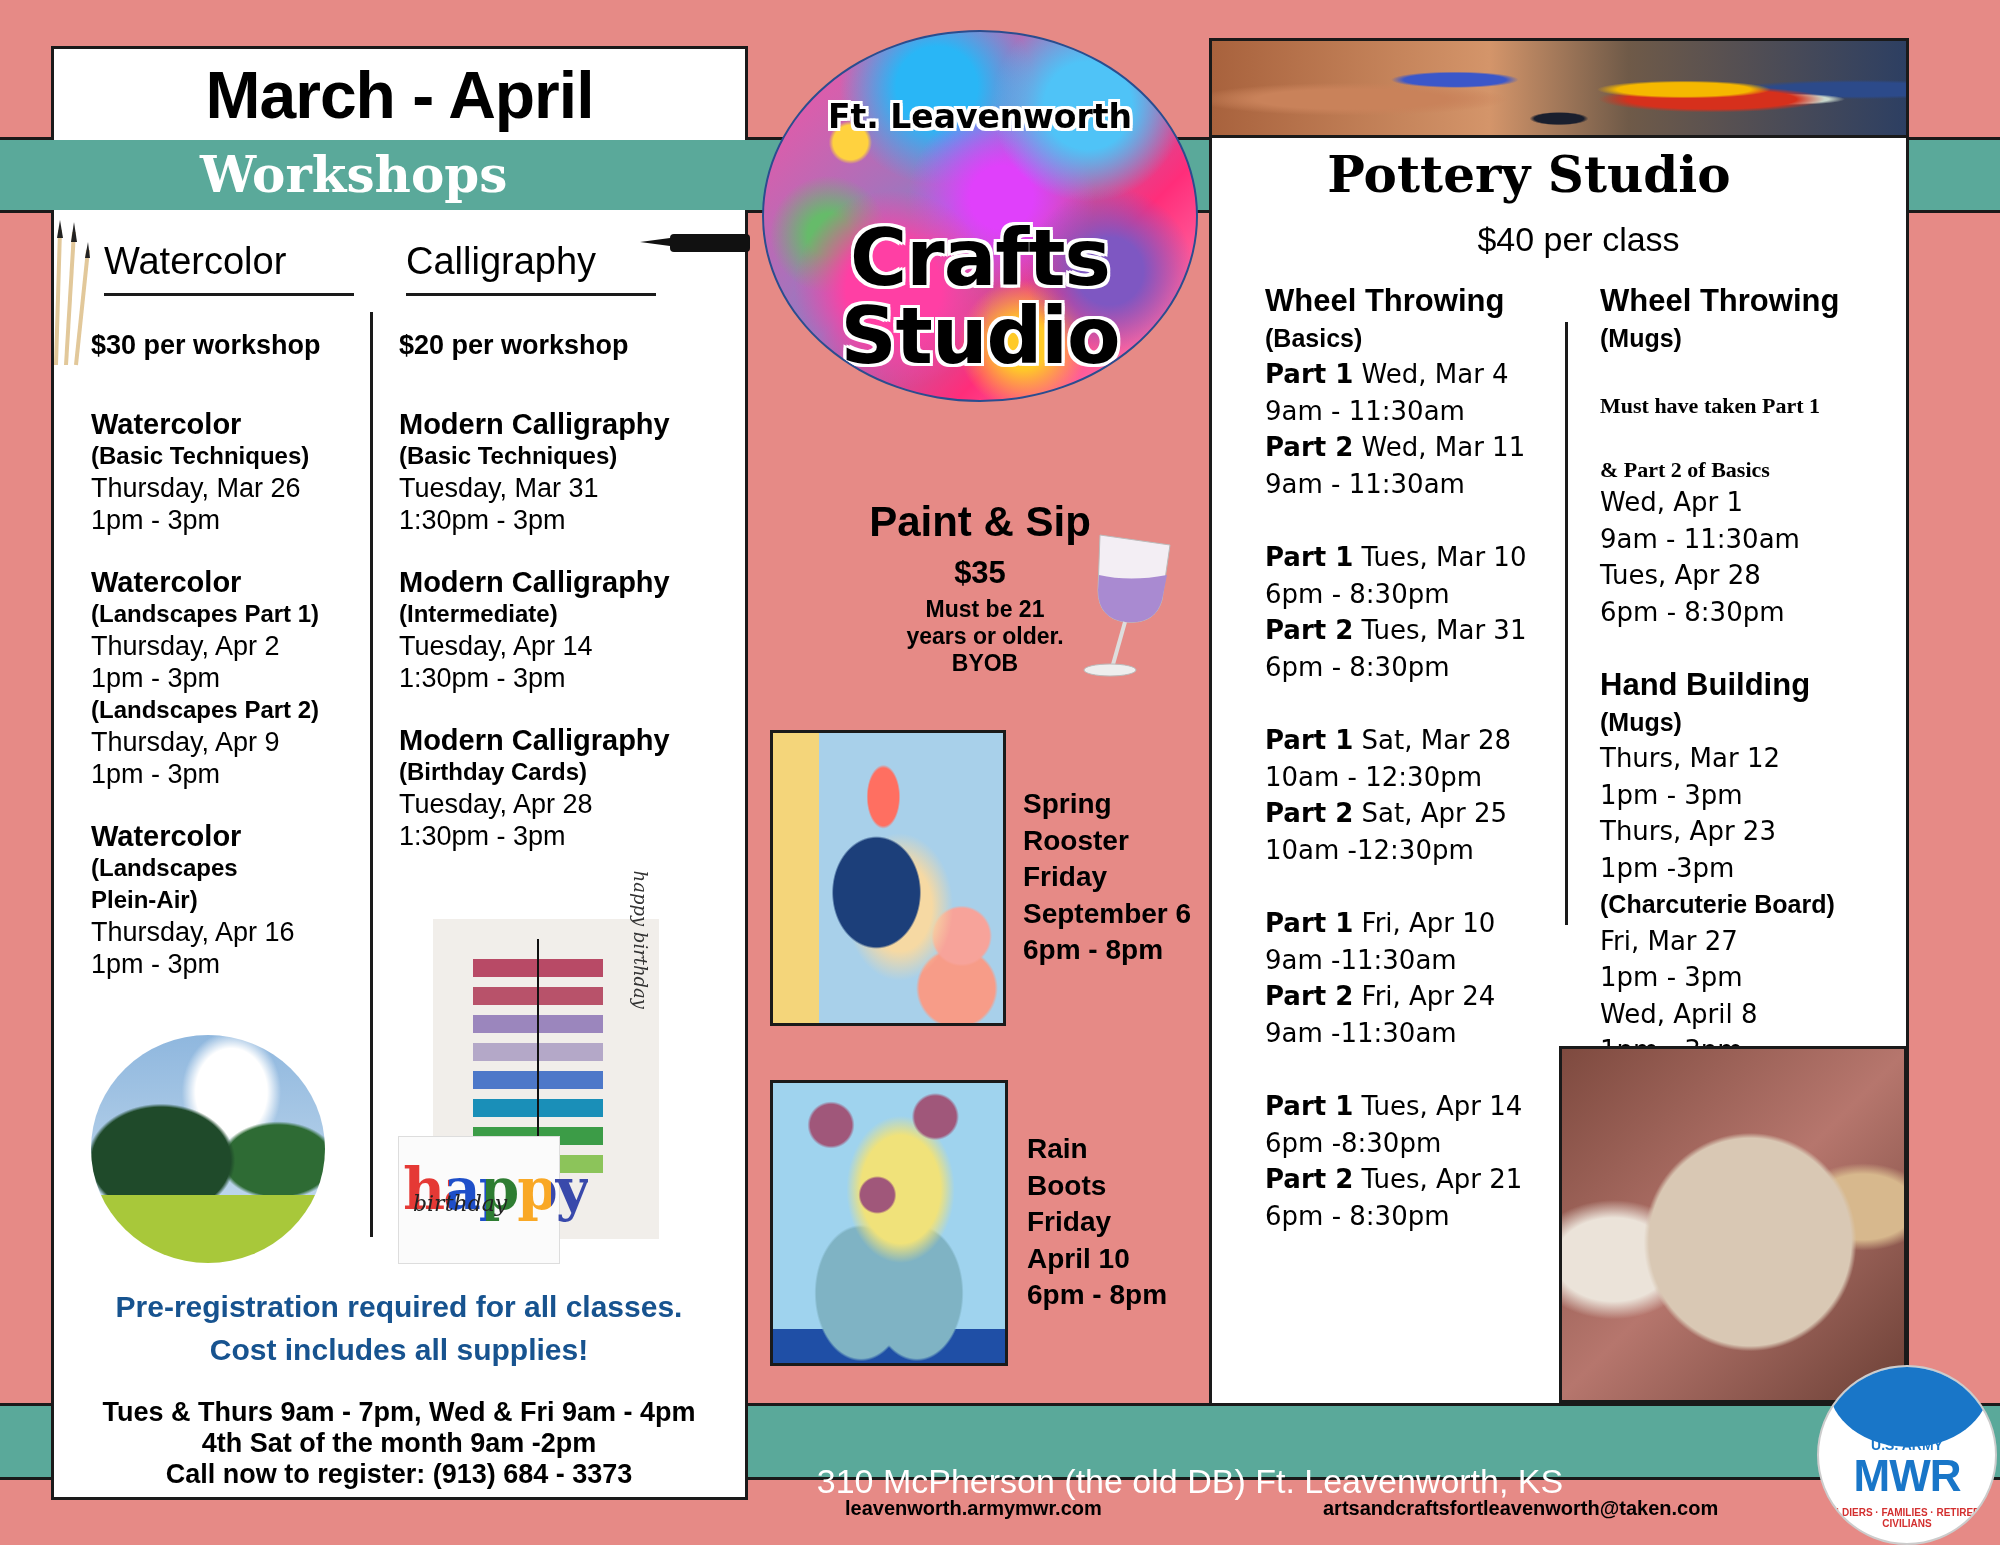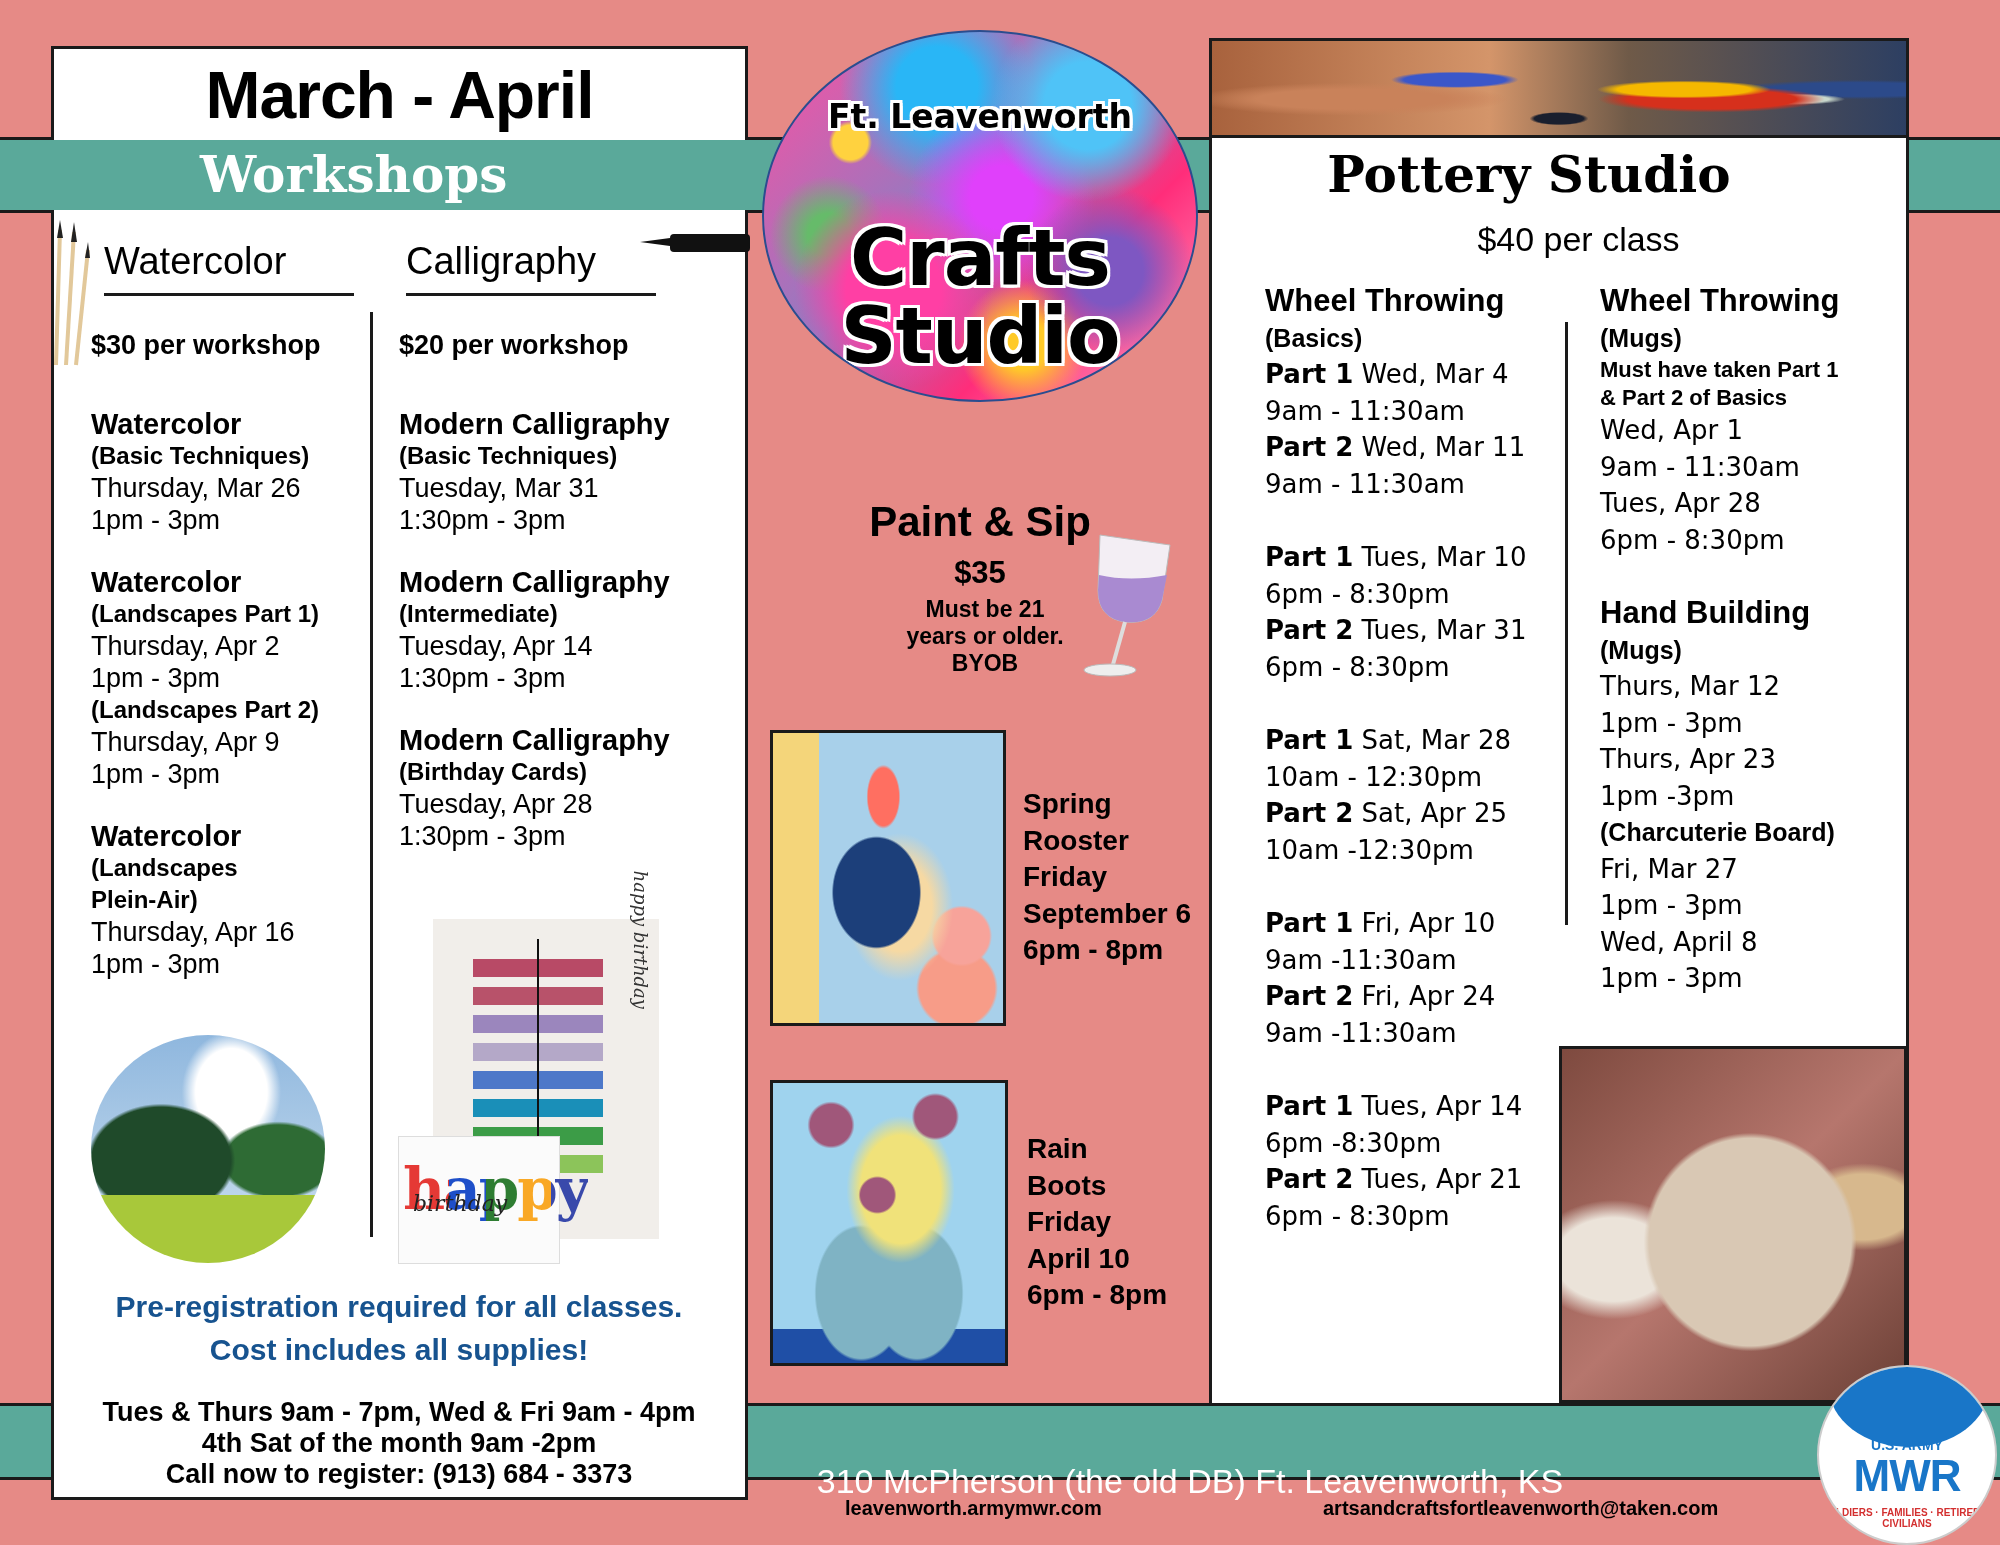--- a/index.html
+++ b/index.html
@@ -90,21 +90,21 @@
       radial-gradient(ellipse at 72% 60%, #d6301c 0 12%, transparent 16%),
       radial-gradient(ellipse at 83% 60%, #c8d7cc 0 5%, transparent 7%),
       radial-gradient(ellipse at 93% 50%, #2c4a8a 0 10%, transparent 14%),
       linear-gradient(90deg, #a8623d, #d4956a 40%, #6f5a48 60%, #2d3f62); }
   #pottery-box { left: 1209px; top: 135px; width: 700px; height: 1271px; }
   #pottery-title { left: 1209px; top: 145px; width: 596px; text-align:center; font-size: 50px; padding-left: 44px; }
   #pottery-price { left: 1209px; top: 220px; width: 700px; text-align:center; font-family:"Liberation Sans", sans-serif; font-size: 34px; padding-left: 39px; }
   .pcol { font-size: 26px; line-height: 36.5px; }
   .pcol .h { font-family:"Liberation Sans", sans-serif; font-weight:bold; font-size: 31px; }
   .pcol .sub { font-family:"Liberation Sans", sans-serif; font-weight:bold; font-size: 25px; }
-  .pcol .note { font-family:Liberation Sans, sans-serif; font-weight:bold; font-size: 22px; line-height: 28px; }
+  .pcol .note { font-family:Liberation Serif, serif; font-weight:bold; font-size: 22px; line-height: 28px; margin-top: 36px; }
   .pcol b { font-weight:bold; }
   .gap { height: 37px; }
   #pcol1 { left: 1265px; top: 283px; width: 300px; }
   #pcol2 { left: 1600px; top: 283px; width: 300px; }
   #divider-right { left: 1565px; top: 322px; width: 3px; height: 603px; background:#1a1a1a; }
   #hands-img { left: 1559px; top: 1046px; width: 348px; height: 357px; border: 3px solid #1a1a1a;
     background:
       radial-gradient(ellipse at 55% 55%, #d9c8b4 0 38%, transparent 40%),
       radial-gradient(ellipse at 15% 60%, #ebe3d9 0 14%, transparent 20%),
       radial-gradient(ellipse at 88% 45%, #d7b88d 0 12%, transparent 16%),

